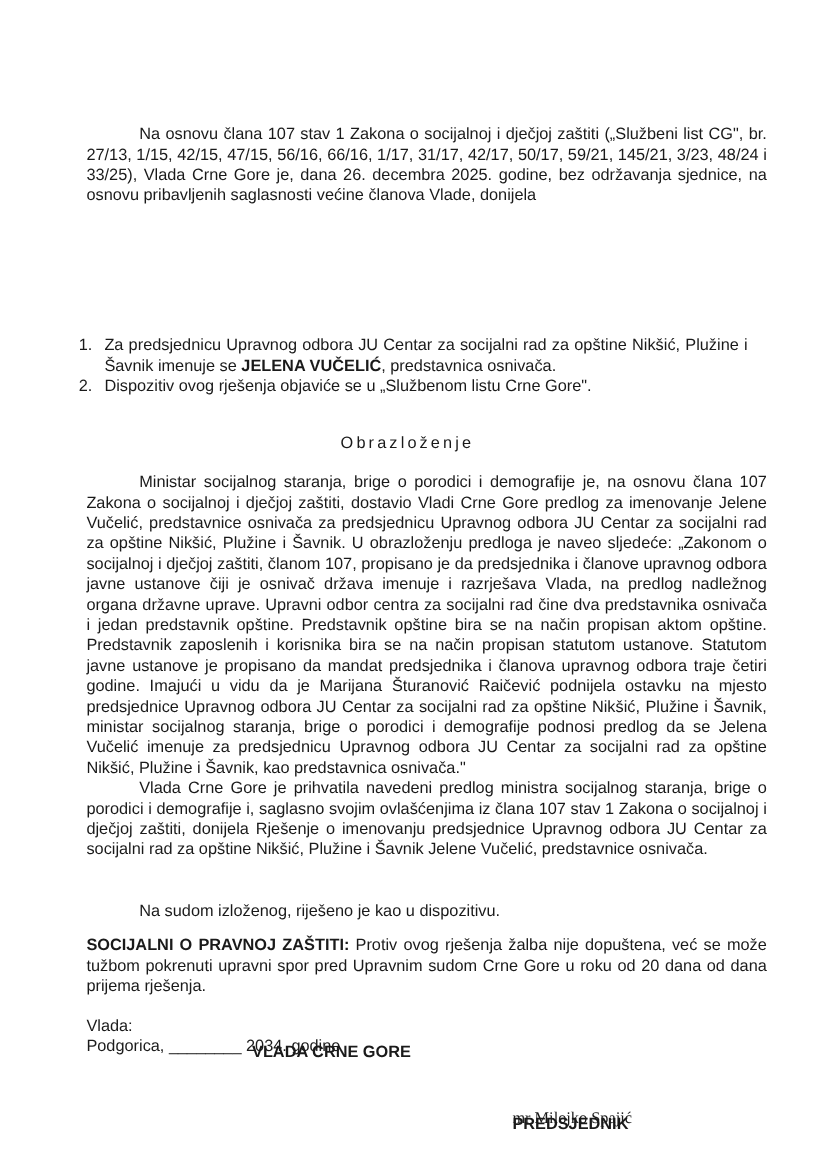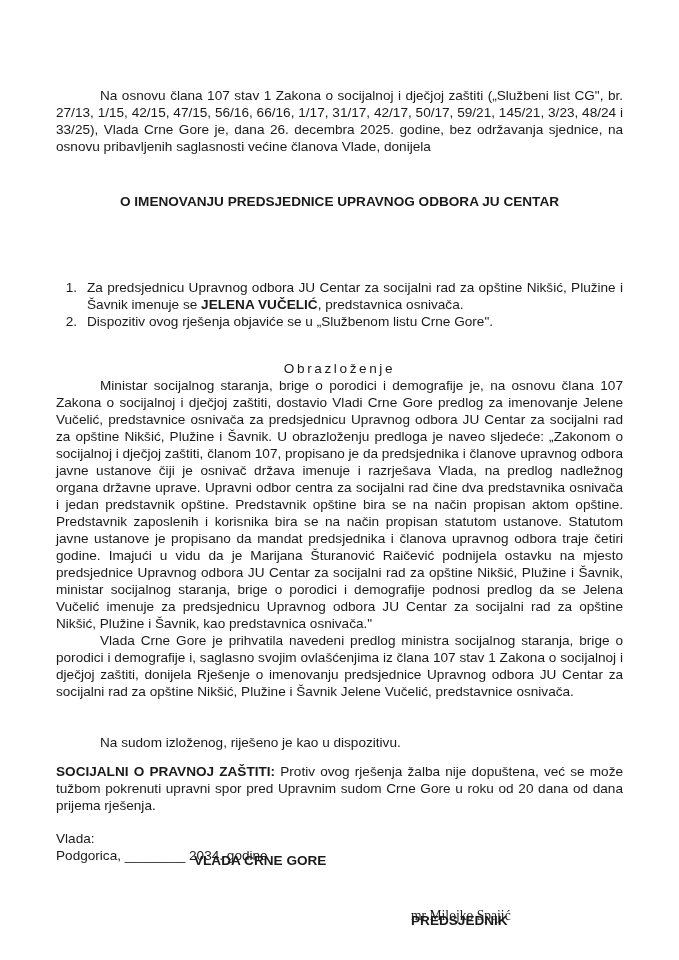--- a/index.html
+++ b/index.html
@@ -2,40 +2,39 @@
 <html><head>
 <meta charset="utf-8">
 <style>
   html, body { margin: 0; padding: 0; background: #ffffff; }
   body {
     width: 679px; height: 960px; position: relative; overflow: hidden;
     font-family: "Liberation Sans", sans-serif; color: #1a1a1a;
     font-size: 13.6px; line-height: 17px;
   }
   .page { position: absolute; left: 56px; top: 0; width: 567px; }
-  .p { text-align: justify; margin: 0; }
+  .p { text-align: justify; margin: 16px; }
   .indent { text-indent: 44px; }
   .title-block { text-align: center; font-weight: bold; margin: 0; }
   .list { margin: 0; padding: 0; list-style: none; }
   .list li { position: relative; padding-left: 31px; text-align: justify; }
   .list li .num { position: absolute; left: 21px; width: 0; text-align: right; }
   .list li .num span { position: absolute; right: 0; }
   .heading { text-align: center; font-weight: normal; letter-spacing: 2.6px; }
   .bold { font-weight: bold; }
   .abs { position: absolute; }
 </style>
 </head>
 <body>
 
 <div class="page">
 
   <p class="p indent abs" style="top:87px; width:567px;">Na osnovu člana 107 stav 1 Zakona o socijalnoj i dječjoj zaštiti („Službeni list CG", br. 27/13, 1/15, 42/15, 47/15, 56/16, 66/16, 1/17, 31/17, 42/17, 50/17, 59/21, 145/21, 3/23, 48/24 i 33/25), Vlada Crne Gore je, dana 26. decembra 2025. godine, bez održavanja sjednice, na osnovu pribavljenih saglasnosti većine članova Vlade, donijela</p>
 
   <div class="abs" style="top:193px; width:567px;">
-    <p class="title-block">O IMENOVANJU PREDSJEDNICE UPRAVNOG ODBORA JU CENTAR</p>
   </div>
 
   <ol class="list abs" style="top:279px; width:567px;">
     <li>
       <span class="num">
           <span>1.</span>
         </span>
       <span>Za predsjednicu Upravnog odbora JU Centar za socijalni rad za opštine Nikšić, Plužine i Šavnik imenuje se </span><span class="bold">JELENA VUČELIĆ</span><span>, predstavnica osnivača.</span>
     </li>
     <li>

